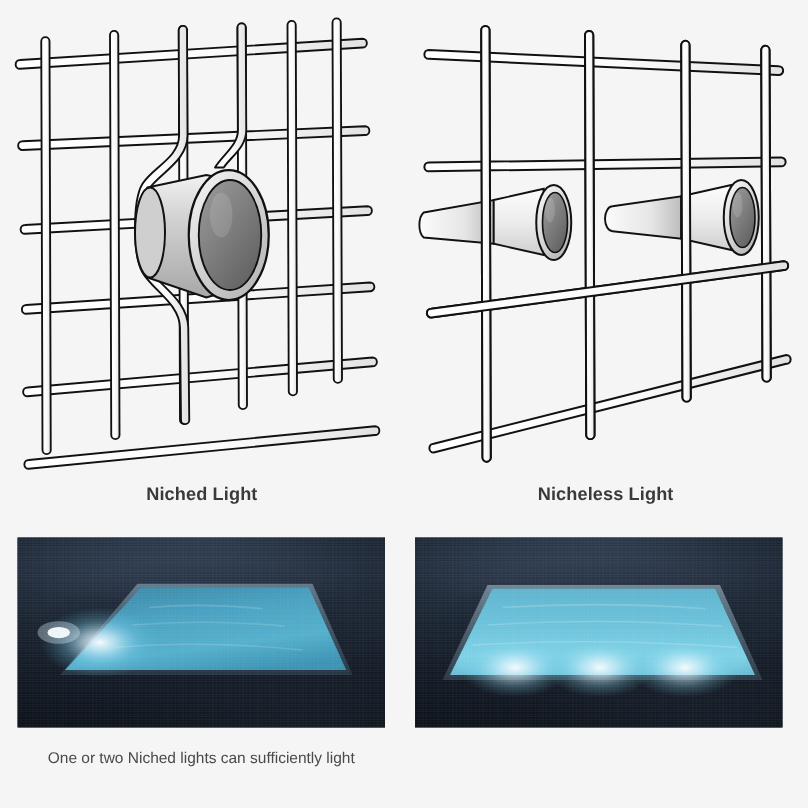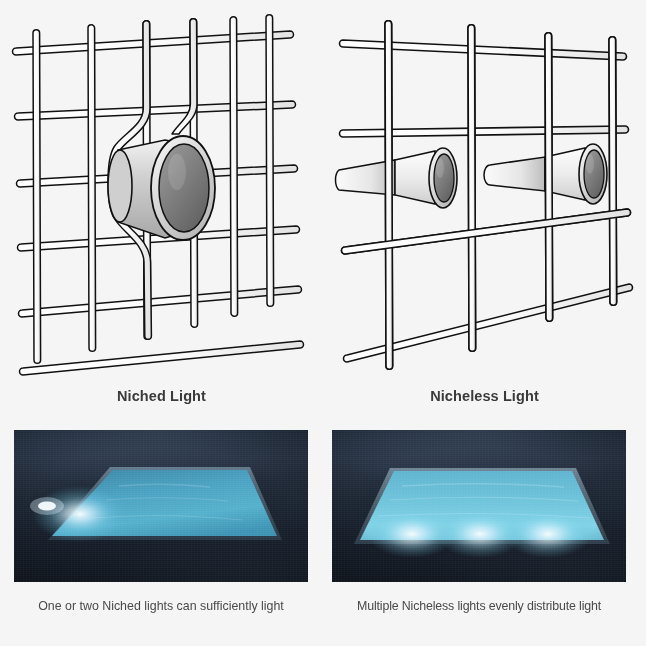--- a/index.html
+++ b/index.html
@@ -359,17 +359,16 @@
           <g opacity="0.20">
             <path d="M70,56 Q150,51 232,57" stroke="#eaf9ff" stroke-width="1.4" fill="none"></path>
             <path d="M58,70 Q150,64 246,71" stroke="#eaf9ff" stroke-width="1.2" fill="none"></path>
             <path d="M46,86 Q150,80 258,88" stroke="#eaf9ff" stroke-width="1.1" fill="none"></path>
           </g>
         </svg>
 
         <div class="vignette"></div>
         <div class="grain"></div>
       </div>
-      <div class="photo-caption">Multiple Nicheless lights evenly distribute light</div>
     </div>
   </div>
 
 </div>
 
 </body></html>

